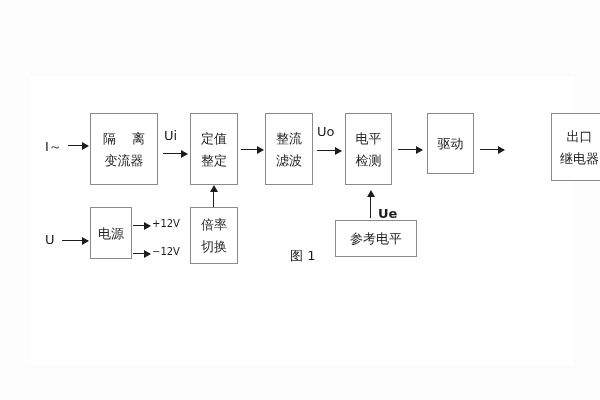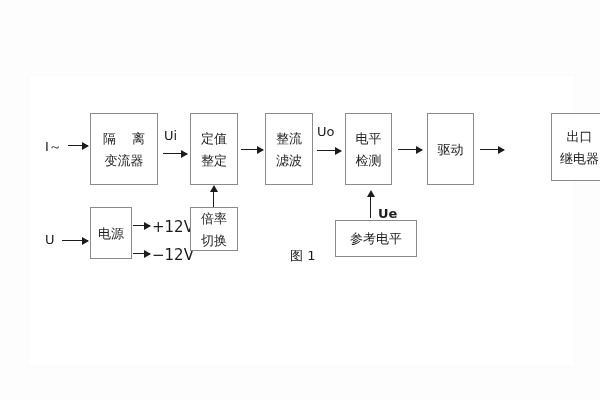--- a/index.html
+++ b/index.html
@@ -40,21 +40,21 @@
   }
   .box .l1 { margin-bottom: 9px; }
   .box.single .l1 { margin-bottom: 0; }
   .box .l1, .box .l2 { white-space: nowrap; }
   .lbl {
     position: absolute;
     color: #1c1c1c;
     font-size: 13px;
     white-space: nowrap;
   }
-  .lbl.sm { font-size: 15px; }
+  .lbl.sm { font-size: 10px; }
   
   .harrow {
     position: absolute;
     height: 1px;
     background: #1c1c1c;
   }
   .harrow::after {
     content: "";
     position: absolute;
     right: -1px;
@@ -122,21 +122,21 @@
   <div class="lbl" style="left:317px; top:124px;text-align:center;">Uo</div>
   <div class="harrow" style="left:317px; top:150px; width:24px;"></div>
 
   <div class="box" style="left:345px; top:113px; width:47px; height:72px;">
     <div class="l1">电平</div>
     <div class="l2">检测</div>
   </div>
 
   <div class="harrow" style="left:398px; top:149px; width:24px;"></div>
 
-  <div class="box single" style="left:427px; top:113px; width:47px; height:72px;">
+  <div class="box single" style="left:427px; top:113px; width:47px; height:61px;">
     <div class="l1">驱动</div>
   </div>
 
   <div class="harrow" style="left:480px; top:149px; width:24px;"></div>
 
   <div class="box" style="left:508px; top:113px; width:57px; height:68px;margin-left:43px;">
     <div class="l1">出口</div>
     <div class="l2">继电器</div>
   </div>
 
@@ -146,21 +146,21 @@
   <div class="box single" style="left:90px; top:207px; width:42px; height:52px;">
     <div class="l1">电源</div>
   </div>
 
   <div class="harrow" style="left:133px; top:225px; width:17px;"></div>
   <div class="lbl sm" style="left:152px; top:218px;">+12V</div>
 
   <div class="harrow" style="left:133px; top:253px; width:17px;"></div>
   <div class="lbl sm" style="left:152px; top:246px;">−12V</div>
 
-  <div class="box" style="left:190px; top:207px; width:48px; height:44px;">
+  <div class="box" style="left:190px; top:207px; width:48px; height:57px;">
     <div class="l1">倍率</div>
     <div class="l2">切换</div>
   </div>
 
   <div class="varrow" style="left:213px; top:191px; height:16px;"></div>
 
   <div class="box single" style="left:335px; top:220px; width:82px; height:37px;align-items:center;">
     <div class="l1">参考电平</div>
   </div>
 

